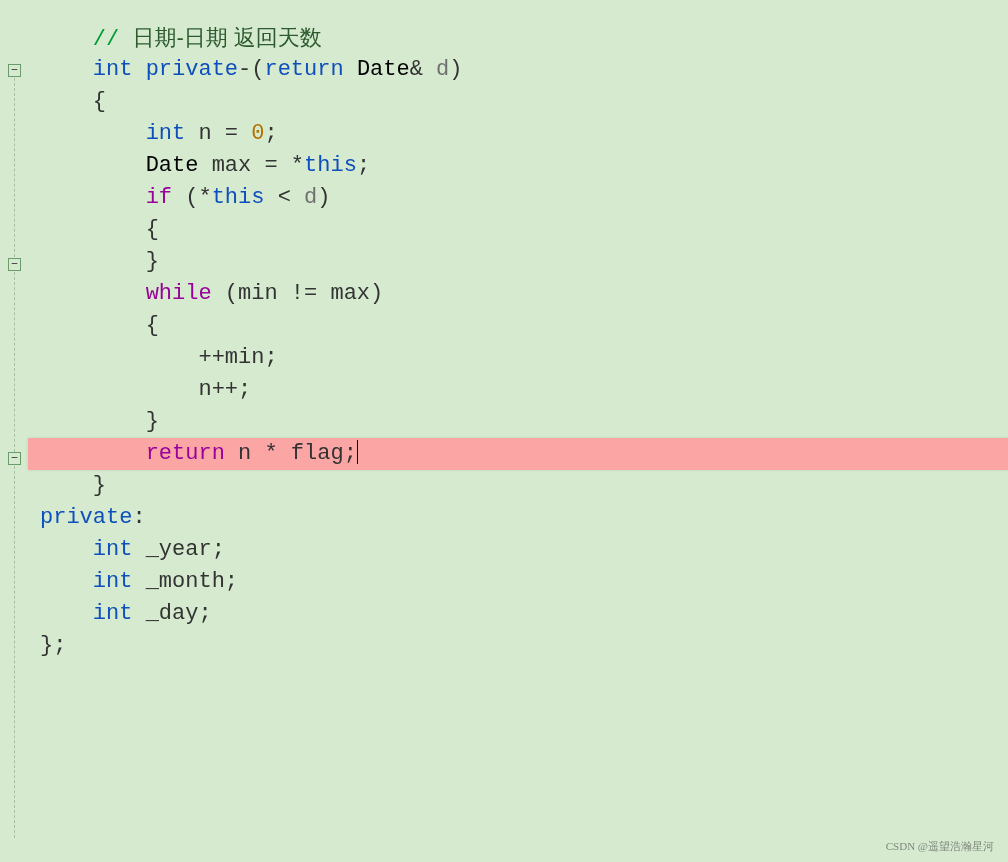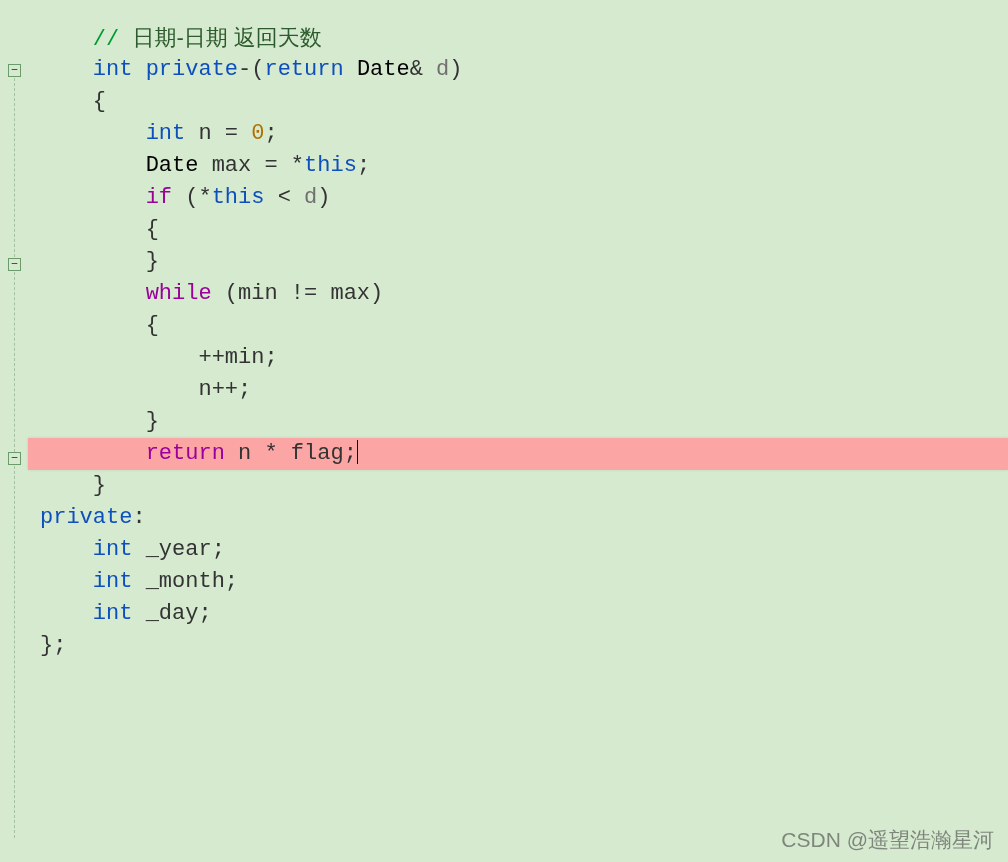--- a/index.html
+++ b/index.html
@@ -72,22 +72,22 @@
     height: 24px;
     background: #000;
     vertical-align: text-bottom;
     margin-bottom: 2px;
   }
   .watermark {
     position: absolute;
     right: 14px;
     bottom: 8px;
     color: rgba(80,80,80,0.65);
-    font-family: Liberation Sans, sans-serif;
-    font-size: 21px;
+    font-family: Liberation Serif, serif;
+    font-size: 11px;
   }
   .fold-line {
     position: absolute;
     left: 14px;
     width: 1px;
     border-left: 1px dashed rgba(120,150,120,0.5);
   }
 </style>
 </head>
 <body>

